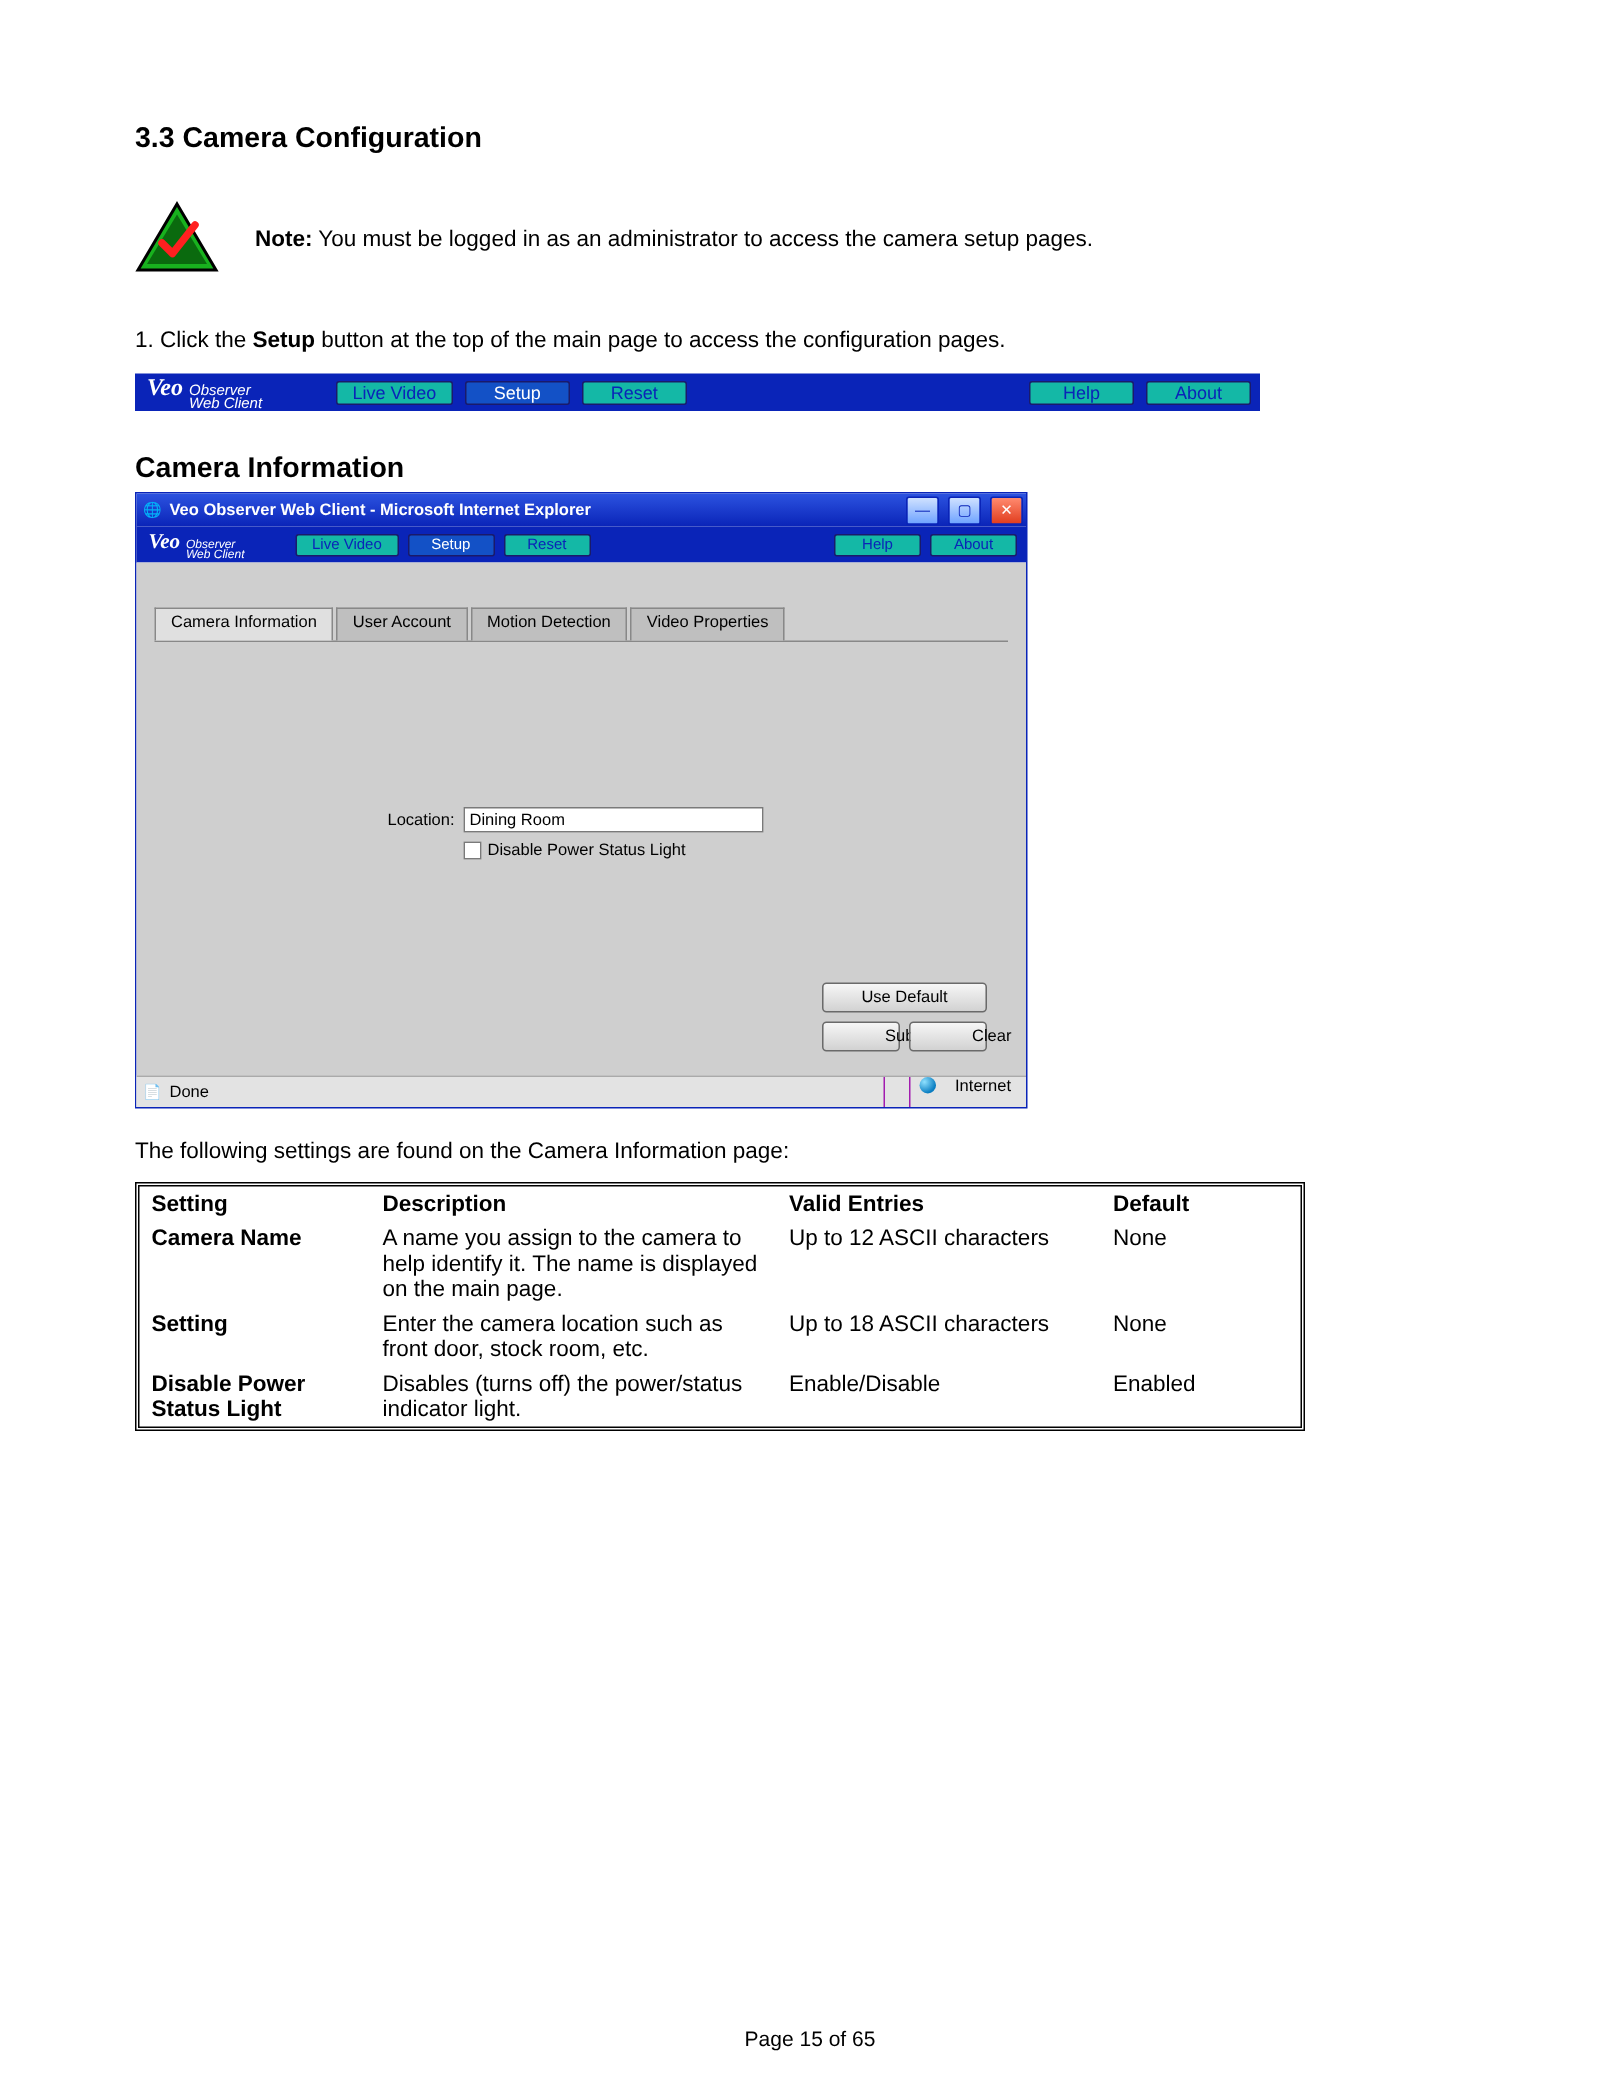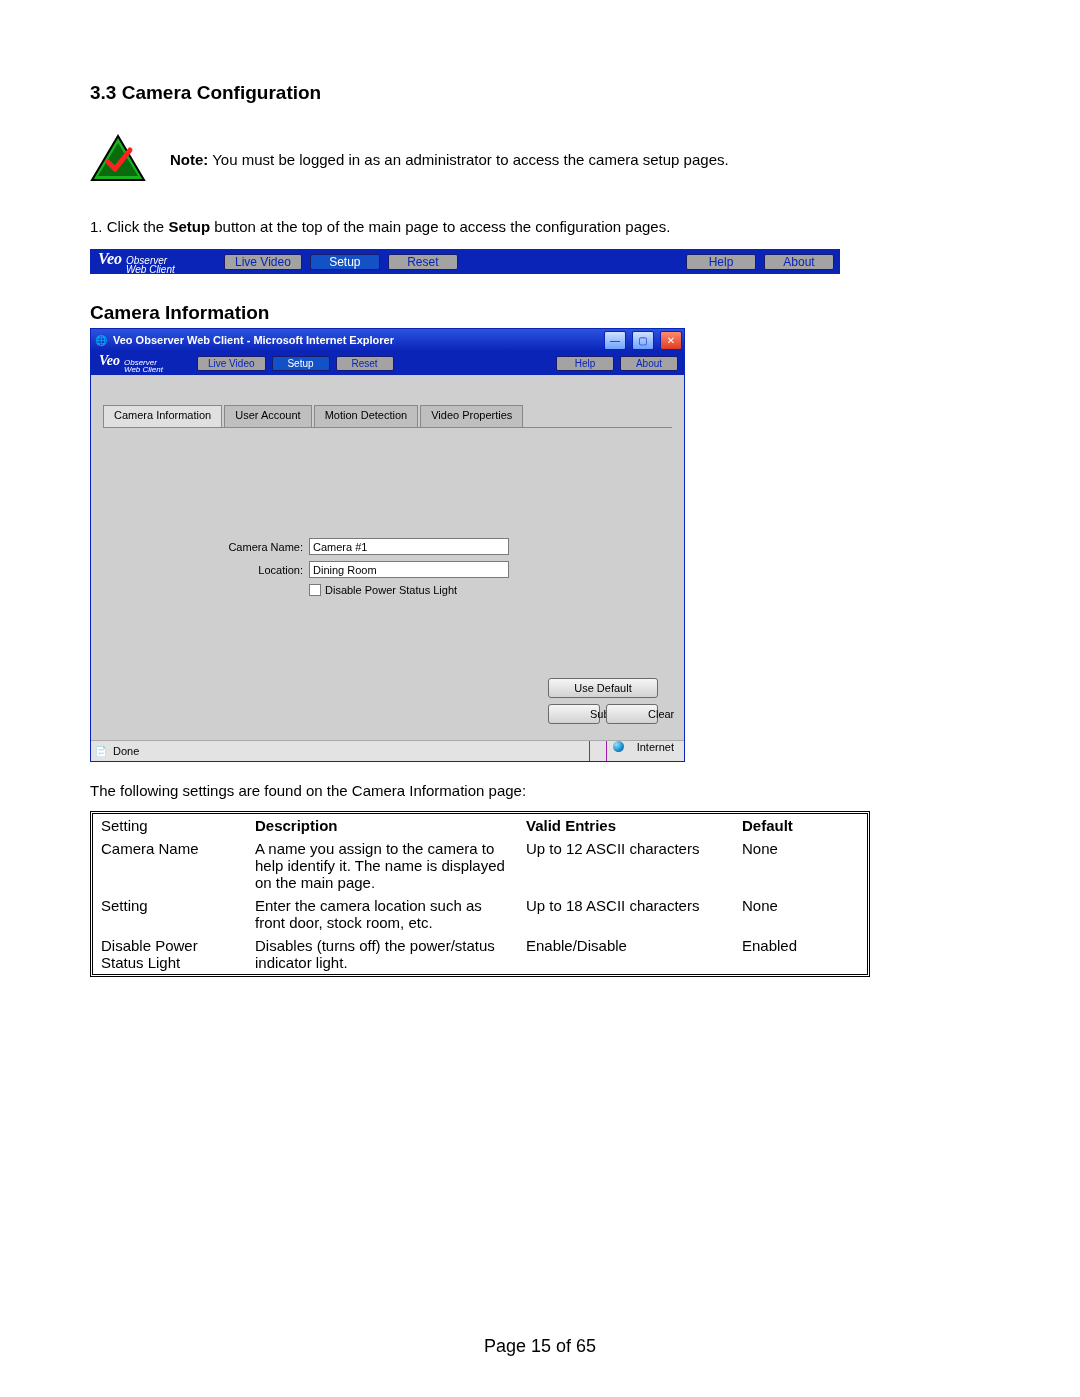--- a/index.html
+++ b/index.html
@@ -47,21 +47,21 @@
     display: flex;
     align-items: baseline;
     gap: 4px;
     color: #fff;
     min-width: 118px;
     padding-left: 2px;
   }
   .logo-main { font-style: italic; font-weight: bold; font-size: 16px; font-family: "Times New Roman", serif; text-align: right; }
   .logo-sub { font-size: 10px; line-height: 9px; font-style: italic; white-space: pre; }
   .blue-btn {
-    background: #a3a3a3;
+    background: #14b8a6;
     border: 1px solid #1a1a6a;
     color: #0a24b8;
     font-size: 12px;
     height: 16px;
     line-height: 14px;
     padding: 0 10px;
     min-width: 70px;
     text-align: center;
     border-radius: 2px;
     box-sizing: border-box;
@@ -221,31 +221,31 @@
     border-spacing: 0;
     width: 780px;
     font-size: 15px;
   }
   .settings-table td, .settings-table th {
     padding: 3px 8px;
     vertical-align: top;
     text-align: left;
   }
   .settings-table th { font-weight: bold; }
-  .settings-table .col1 { width: 138px; font-weight: normal; }
+  .settings-table .col1 { width: 138px; font-weight: bold; }
   .settings-table .col2 { width: 255px; }
   .settings-table .col3 { width: 200px; }
 
   .page-footer {
     position: absolute;
-    bottom: 40px;
+    bottom: 30px;
     left: 0;
     width: 100%;
     text-align: center;
-    font-size: 18px;
+    font-size: 14px;
   }
 </style>
 </head>
 <body>
 <div class="page">
 
 <h1 class="section-title">3.3 Camera Configuration</h1>
 
 <div class="note-row">
   <span class="caution-sign">
@@ -304,24 +304,20 @@
   <div class="ie-body">
     <div class="gray-pad"></div>
     <div class="tabs-row">
       <div class="tab active">Camera Information</div>
       <div class="tab">User Account</div>
       <div class="tab">Motion Detection</div>
       <div class="tab">Video Properties</div>
     </div>
 
     <div class="form-area">
-      <div class="frow">
-        <span class="flabel">Camera Name:</span>
-        <input class="finput" value="Camera #1" style="">
-      </div>
       <div class="frow">
         <span class="flabel">Location:</span>
         <input class="finput" value="Dining Room" style="">
       </div>
       <div class="fcheck-row">
         <span class="fcheck"></span>
         <span>Disable Power Status Light</span>
       </div>
     </div>
 

